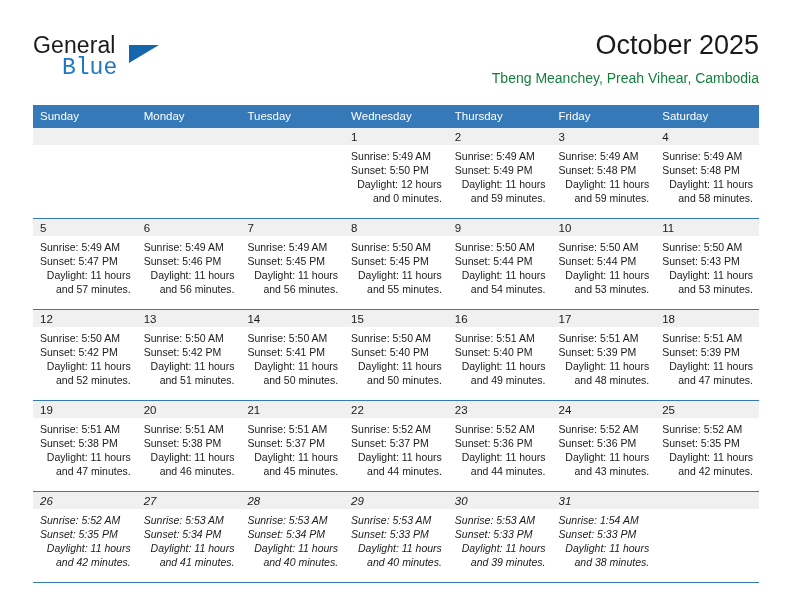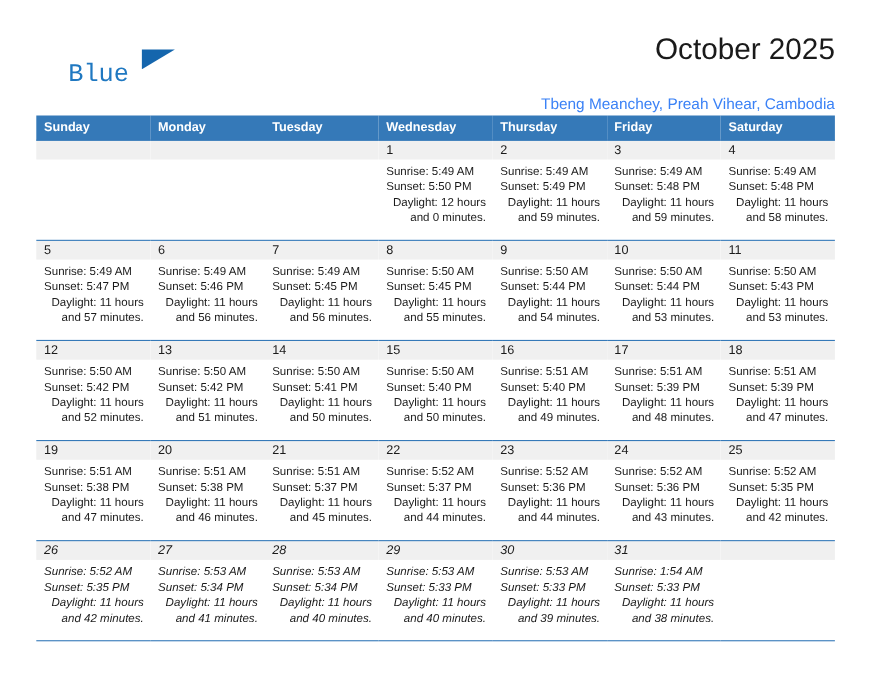--- a/index.html
+++ b/index.html
@@ -70,23 +70,23 @@
     top: 0;
     text-align: right;
   }
   .month-title {
     font-size: 27px;
     color: #1a1a1a;
     line-height: 34px;
     white-space: nowrap;
   }
   .location-title {
-    margin-top: 23px;
+    margin-top: 7px;
     font-size: 14px;
-    color: #3b82f6;
+    color: #15803d;
     line-height: 18px;
     white-space: nowrap;
     text-align: right;
   }
 
   
   .calendar {
     position: absolute;
     left: 33px;
     top: 105px;
@@ -94,21 +94,21 @@
   }
   .cal-table {
     width: 726px;
     border-collapse: collapse;
     table-layout: fixed;
   }
   .cal-table th {
     background: #3579b8;
     color: #ffffff;
     font-size: 11.5px;
-    font-weight: bold;
+    font-weight: normal;
     text-align: left;
     padding: 5px 0 5px 7px;
     height: 19px;
     box-sizing: border-box;
     border: none;
   }
   .cal-table td {
     vertical-align: top;
     width: 103.7px;
     height: 90px;
@@ -151,20 +151,21 @@
   }
 </style>
 </head>
 <body>
 
 <div class="page">
 
   <div class="header">
 
     <div class="brand">
+      <span class="brand-general">General</span>
       <span class="brand-triangle"></span>
       <span class="brand-blue">Blue</span>
     </div>
 
     <div class="title-wrap">
       <div class="month-title">October 2025</div>
       <div class="location-title">Tbeng Meanchey, Preah Vihear, Cambodia</div>
     </div>
 
   </div>

